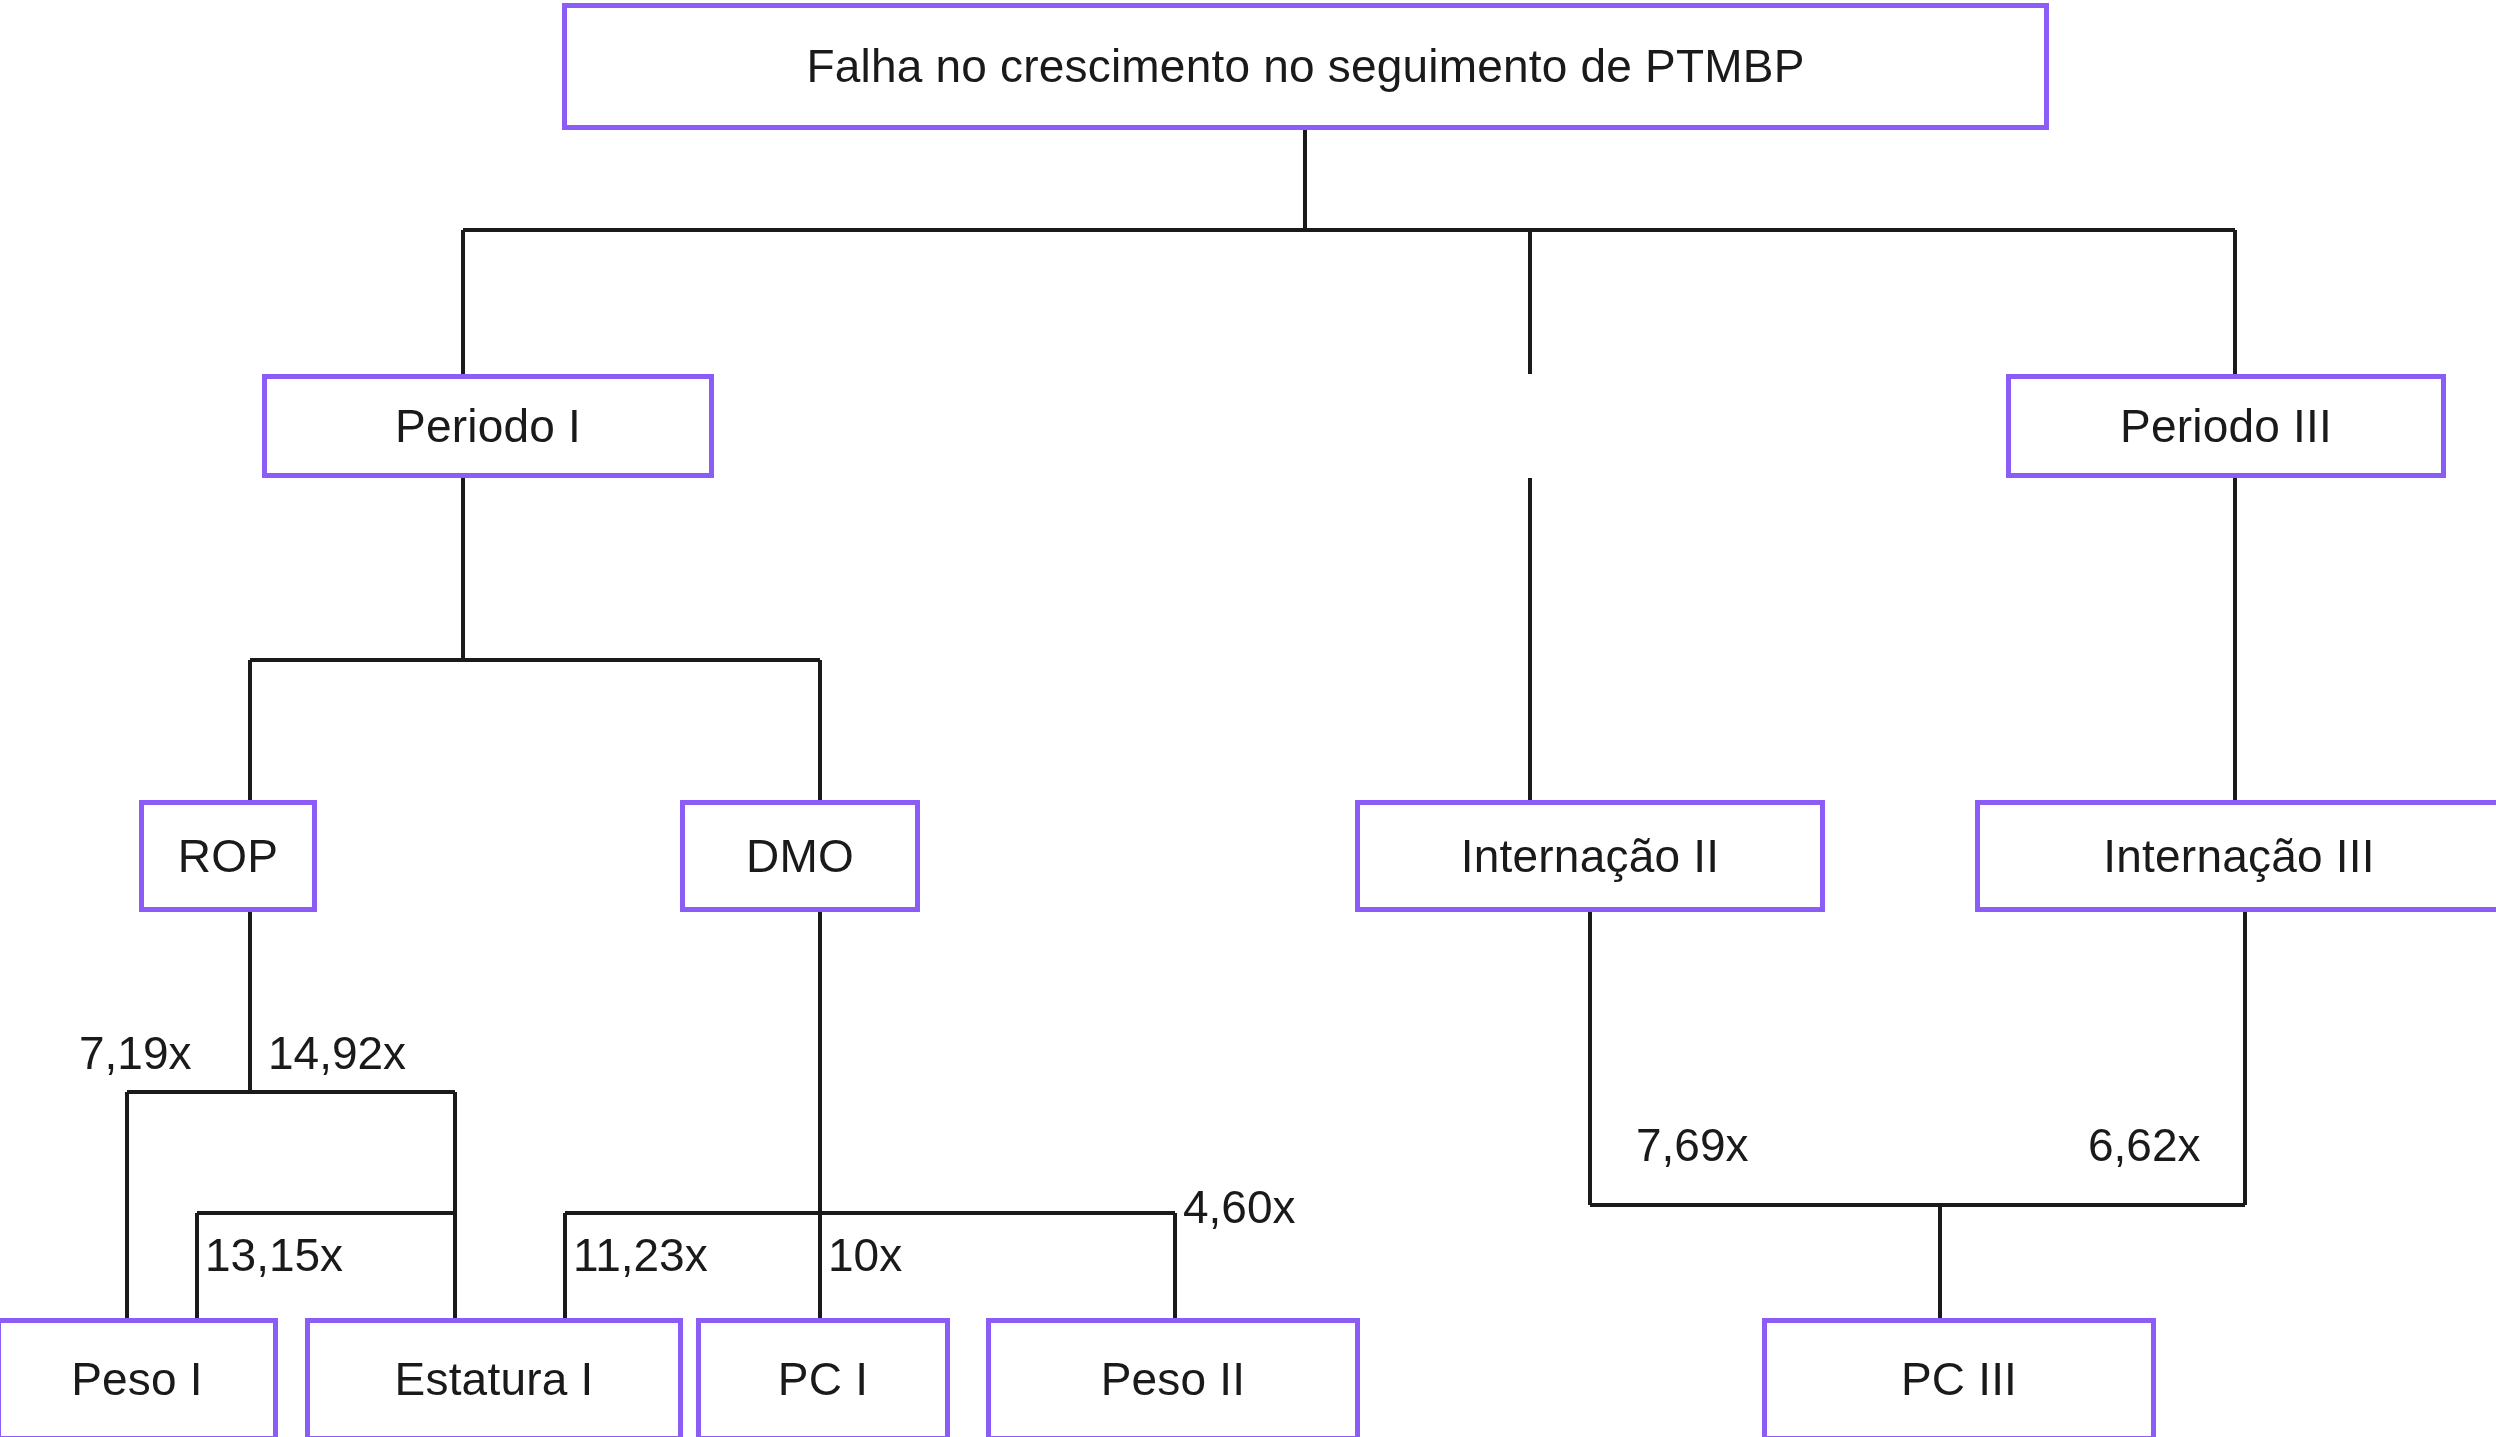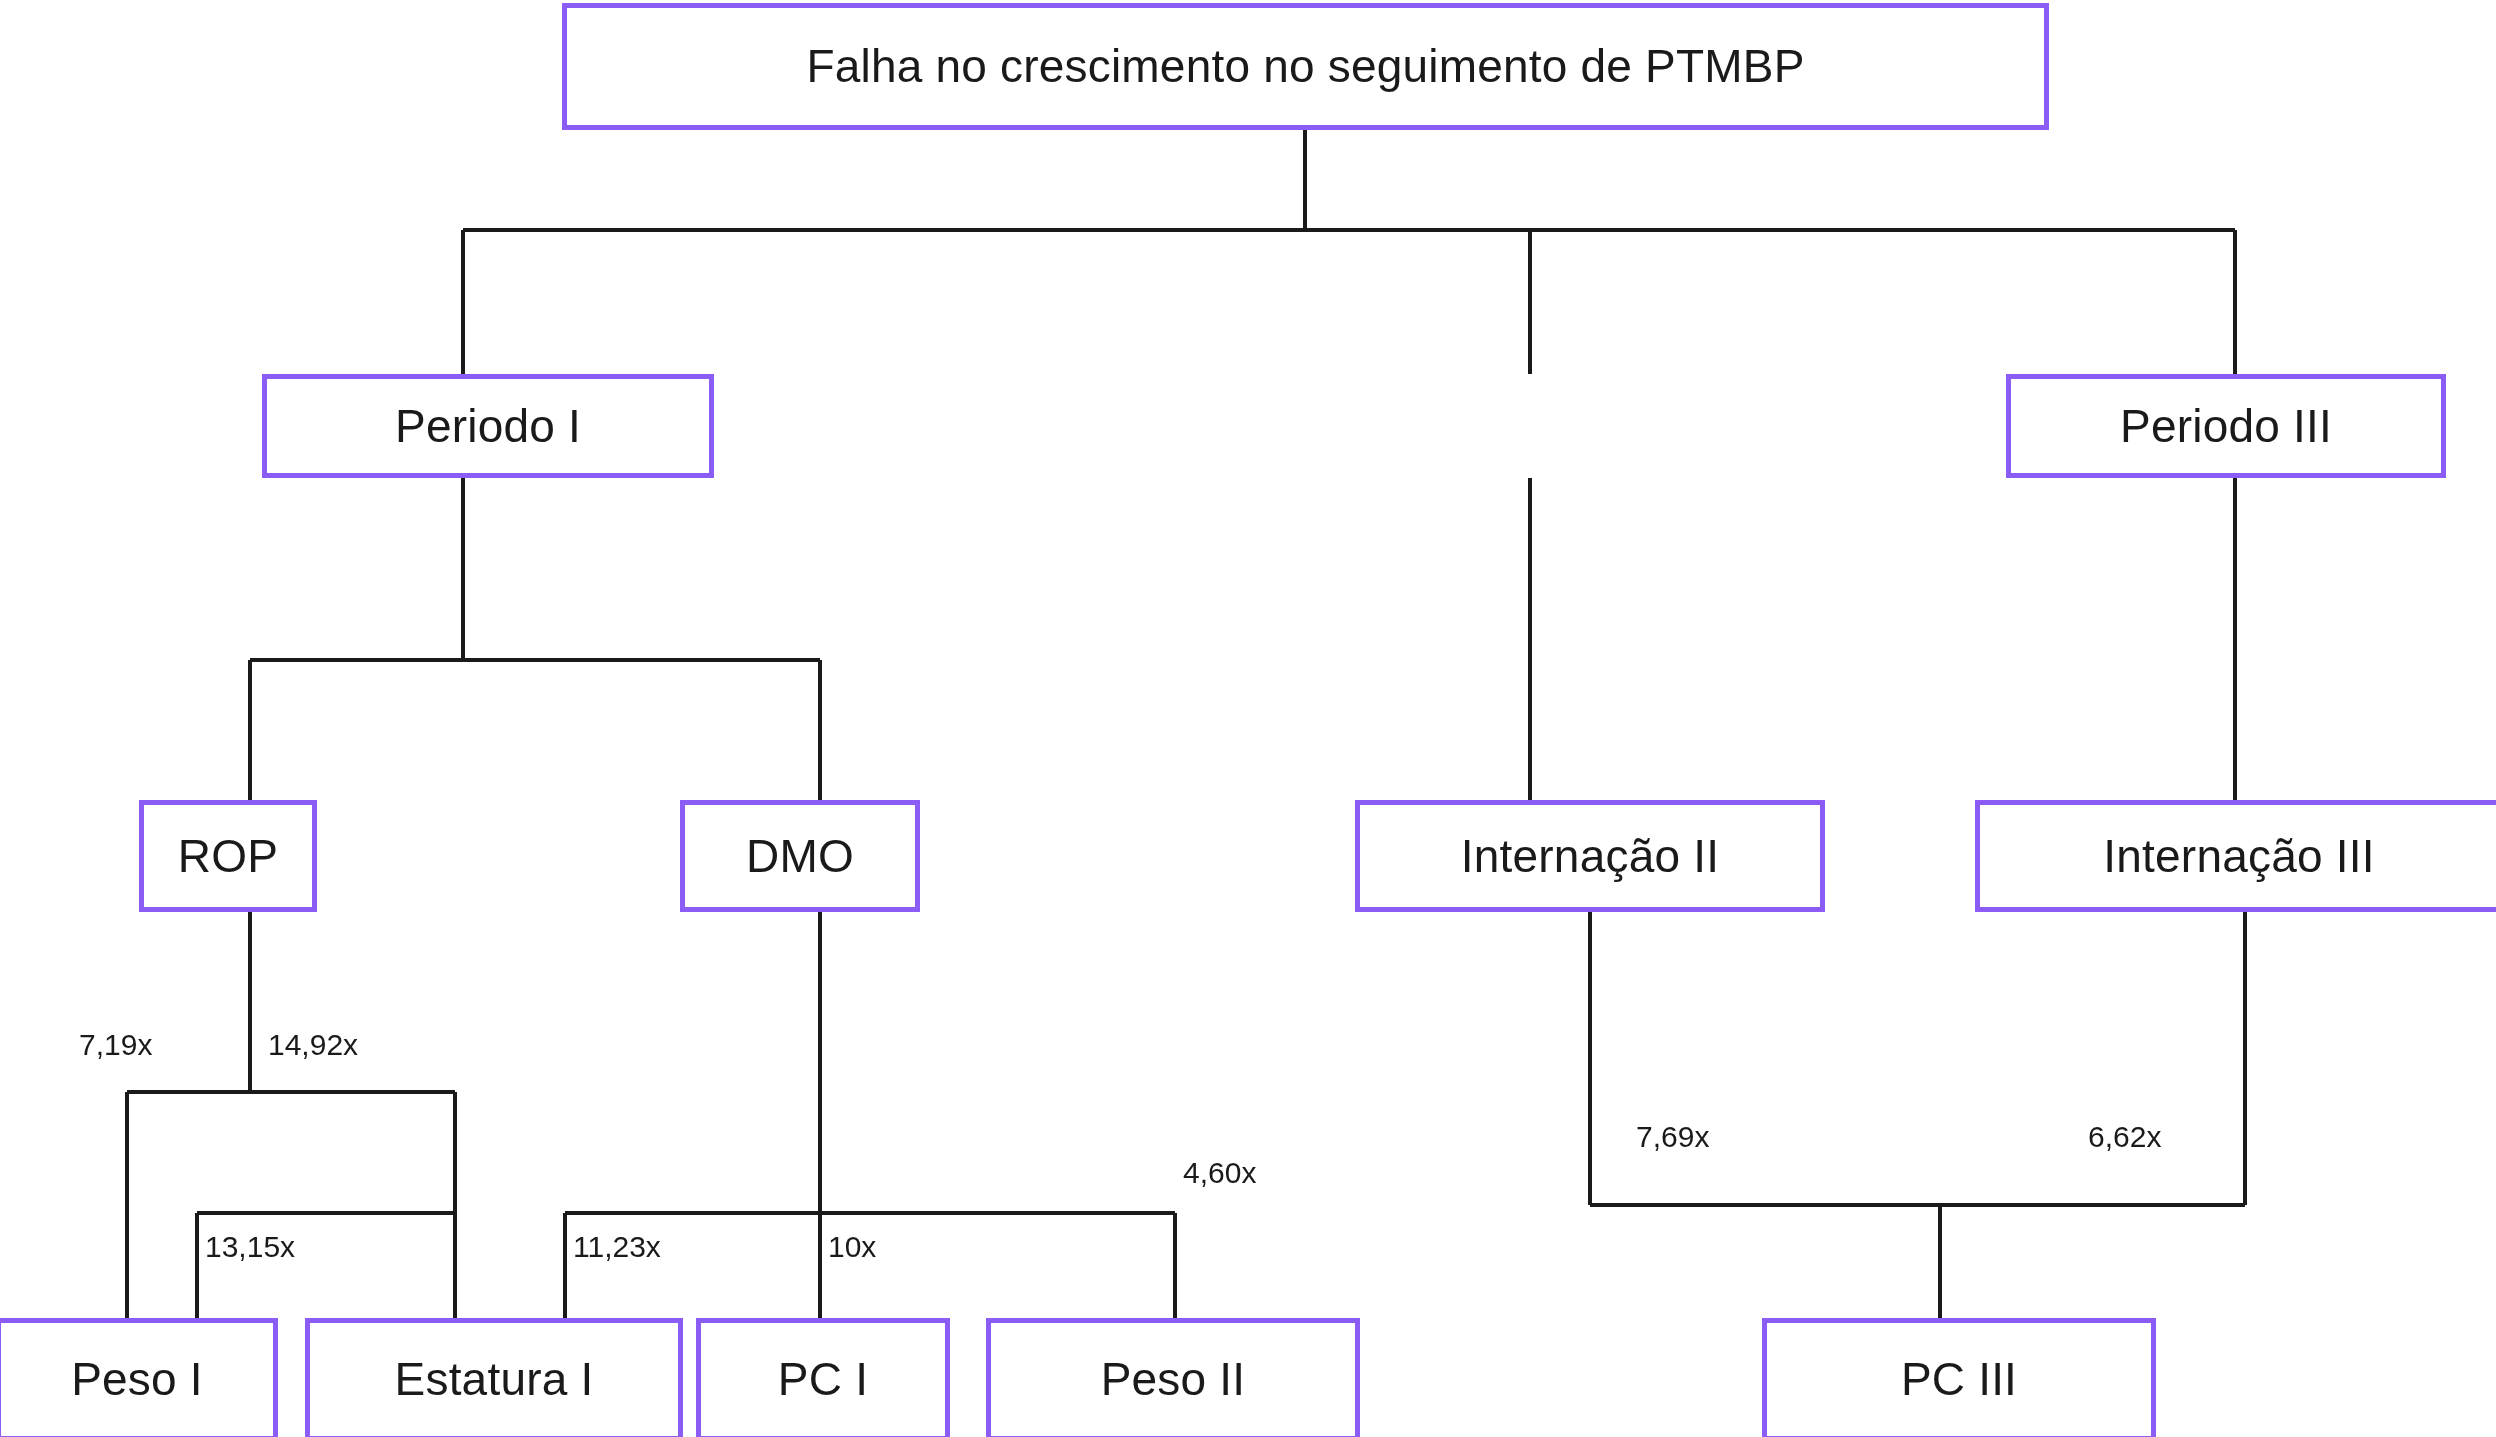--- a/index.html
+++ b/index.html
@@ -22,21 +22,21 @@
     color:#1a1a1a;
     font-size:46px;
     line-height:1.05;
     letter-spacing:.2px;
     white-space:nowrap;
     z-index:3;
   }
   .edge-label{
     position:absolute;
     color:#1a1a1a;
-    font-size:30px;
+    font-size:46px;
     line-height:1;
     white-space:nowrap;
     z-index:4;
   }
   svg.links{
     position:absolute;
     left:0; top:0;
     width:2496px;
     height:1437px;
     z-index:1;
@@ -152,21 +152,21 @@
   </div>
 
   <div class="edge-label" style="left:573px;top:1232px;">
     <span>11,23x</span>
   </div>
 
   <div class="edge-label" style="left:828px;top:1232px;">
     <span>10x</span>
   </div>
 
-  <div class="edge-label" style="left:1183px;top:1158px;text-align:center;">
+  <div class="edge-label" style="left:1183px;top:1184px;text-align:center;">
     <span>4,60x</span>
   </div>
 
   <div class="edge-label" style="left:1636px;top:1122px;text-align:center;">
     <span>7,69x</span>
   </div>
 
   <div class="edge-label" style="left:2088px;top:1122px;">
     <span>6,62x</span>
   </div>

